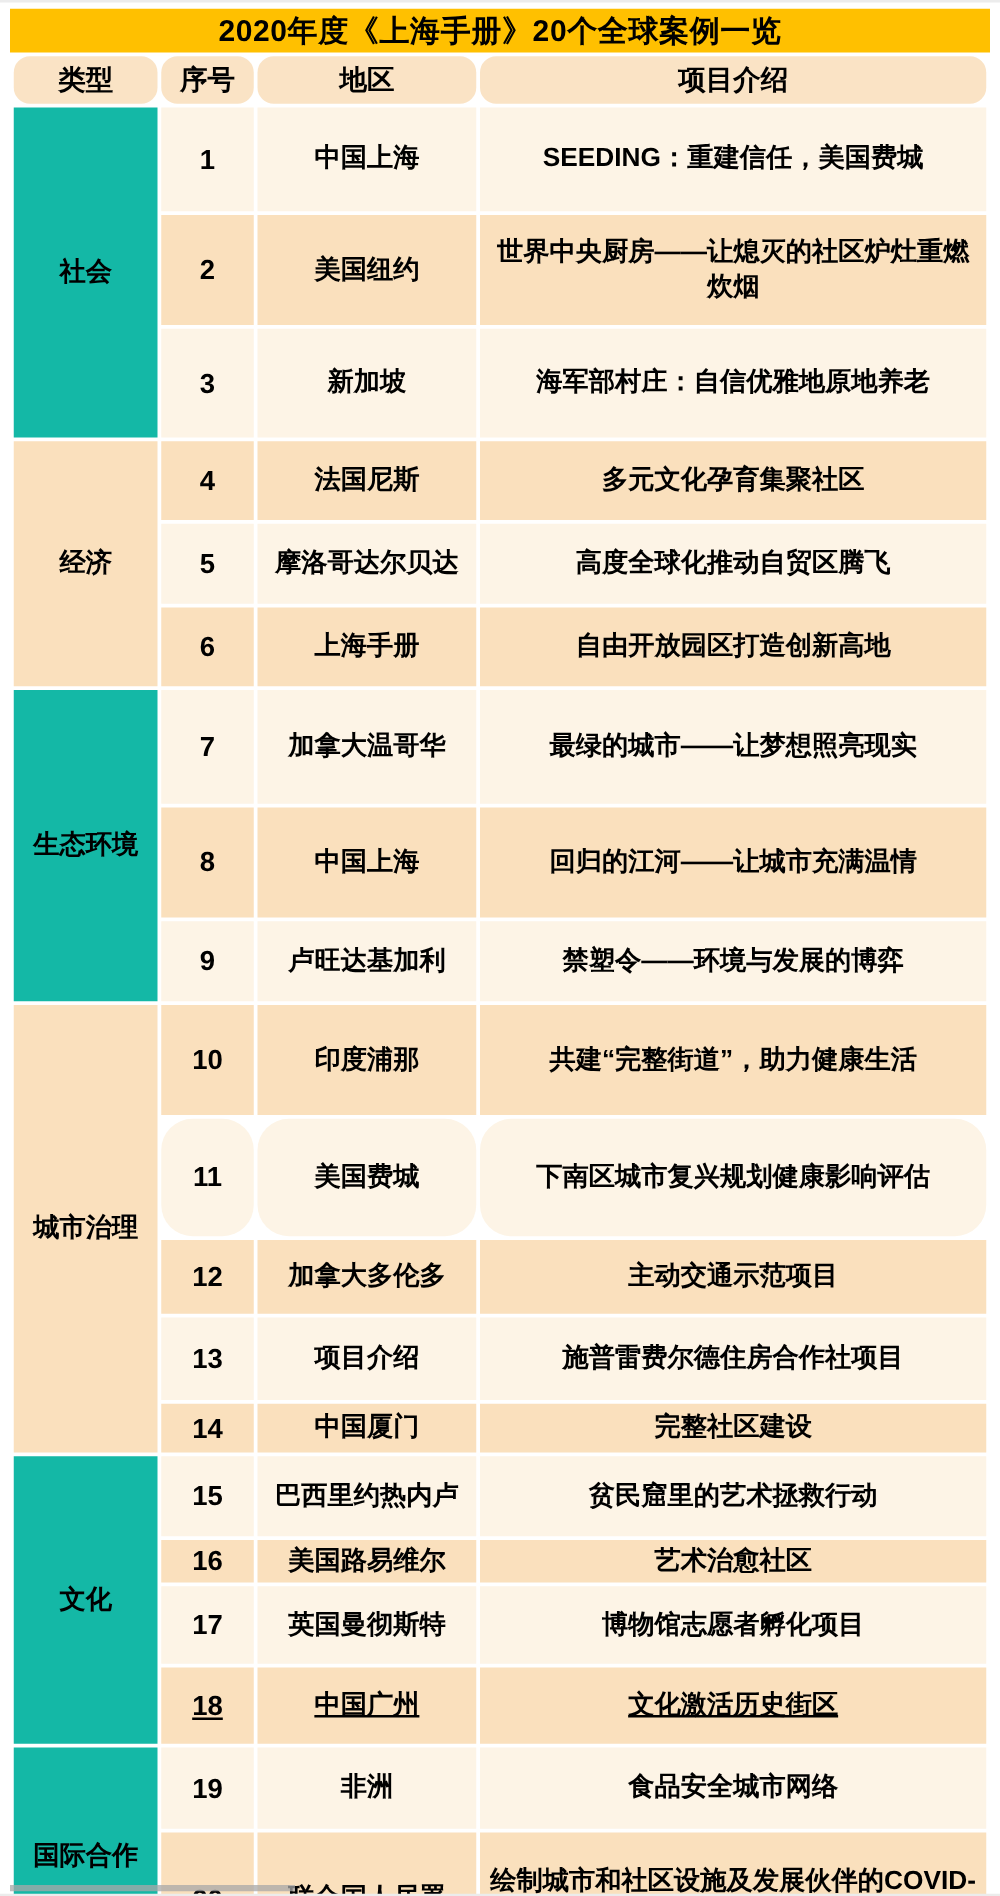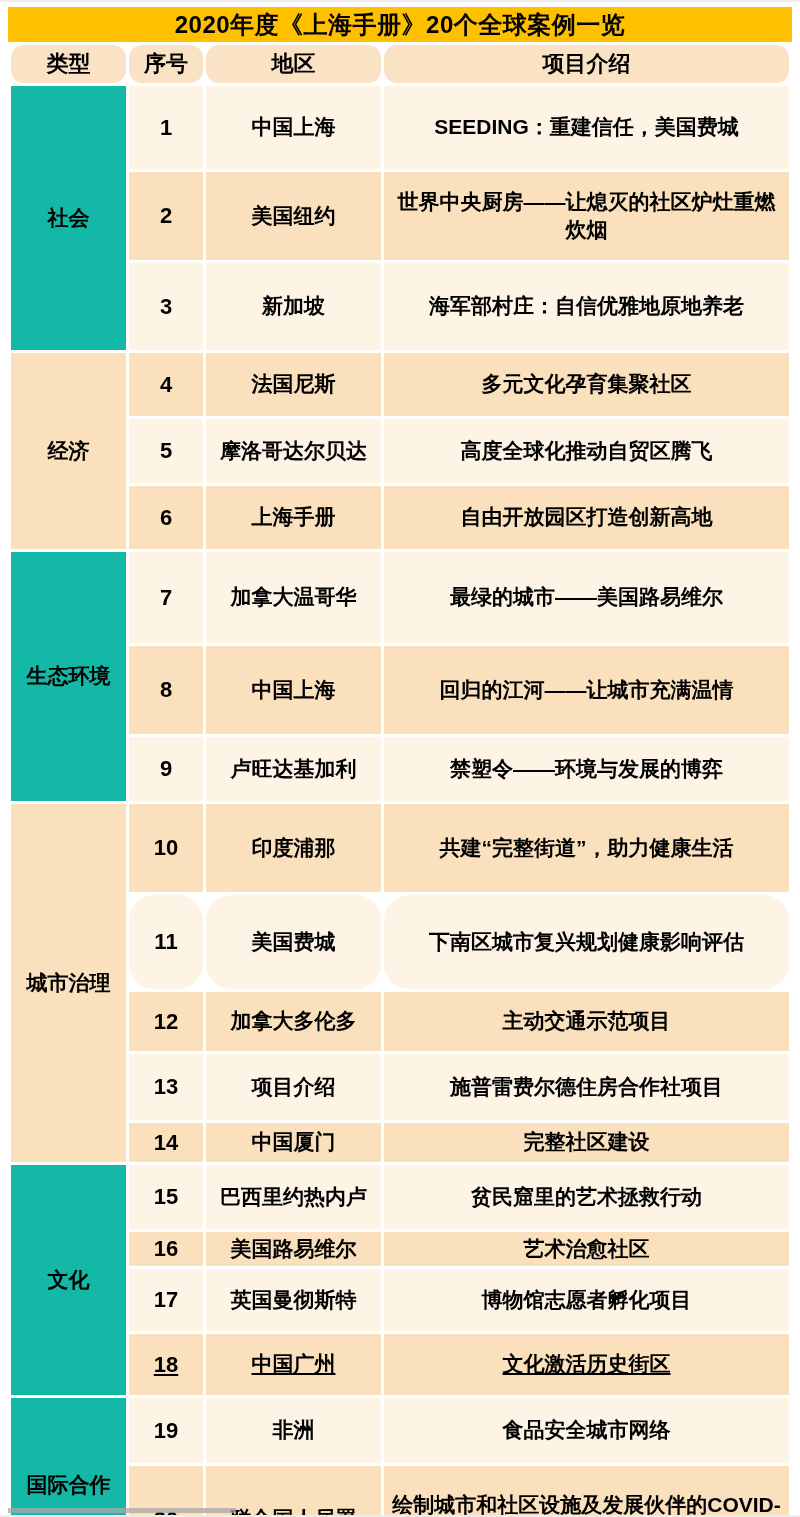--- a/index.html
+++ b/index.html
@@ -160,21 +160,21 @@
         </tr>
         <tr>
           <td class="cell-no shade-dark">6</td>
           <td class="cell-region shade-dark">上海手册</td>
           <td class="cell-desc shade-dark">自由开放园区打造创新高地</td>
         </tr>
         <tr>
           <td rowspan="3" class="cell-category cat-light">生态环境</td>
           <td class="cell-no shade-light">7</td>
           <td class="cell-region shade-light">加拿大温哥华</td>
-          <td class="cell-desc shade-light">最绿的城市——美国路易维尔</td>
+          <td class="cell-desc shade-light">最绿的城市——让梦想照亮现实</td>
         </tr>
         <tr>
           <td class="cell-no shade-dark">8</td>
           <td class="cell-region shade-dark">中国上海</td>
           <td class="cell-desc shade-dark">回归的江河——让城市充满温情</td>
         </tr>
         <tr>
           <td class="cell-no shade-light">9</td>
           <td class="cell-region shade-light">卢旺达基加利</td>
           <td class="cell-desc shade-light">禁塑令——环境与发展的博弈</td>

